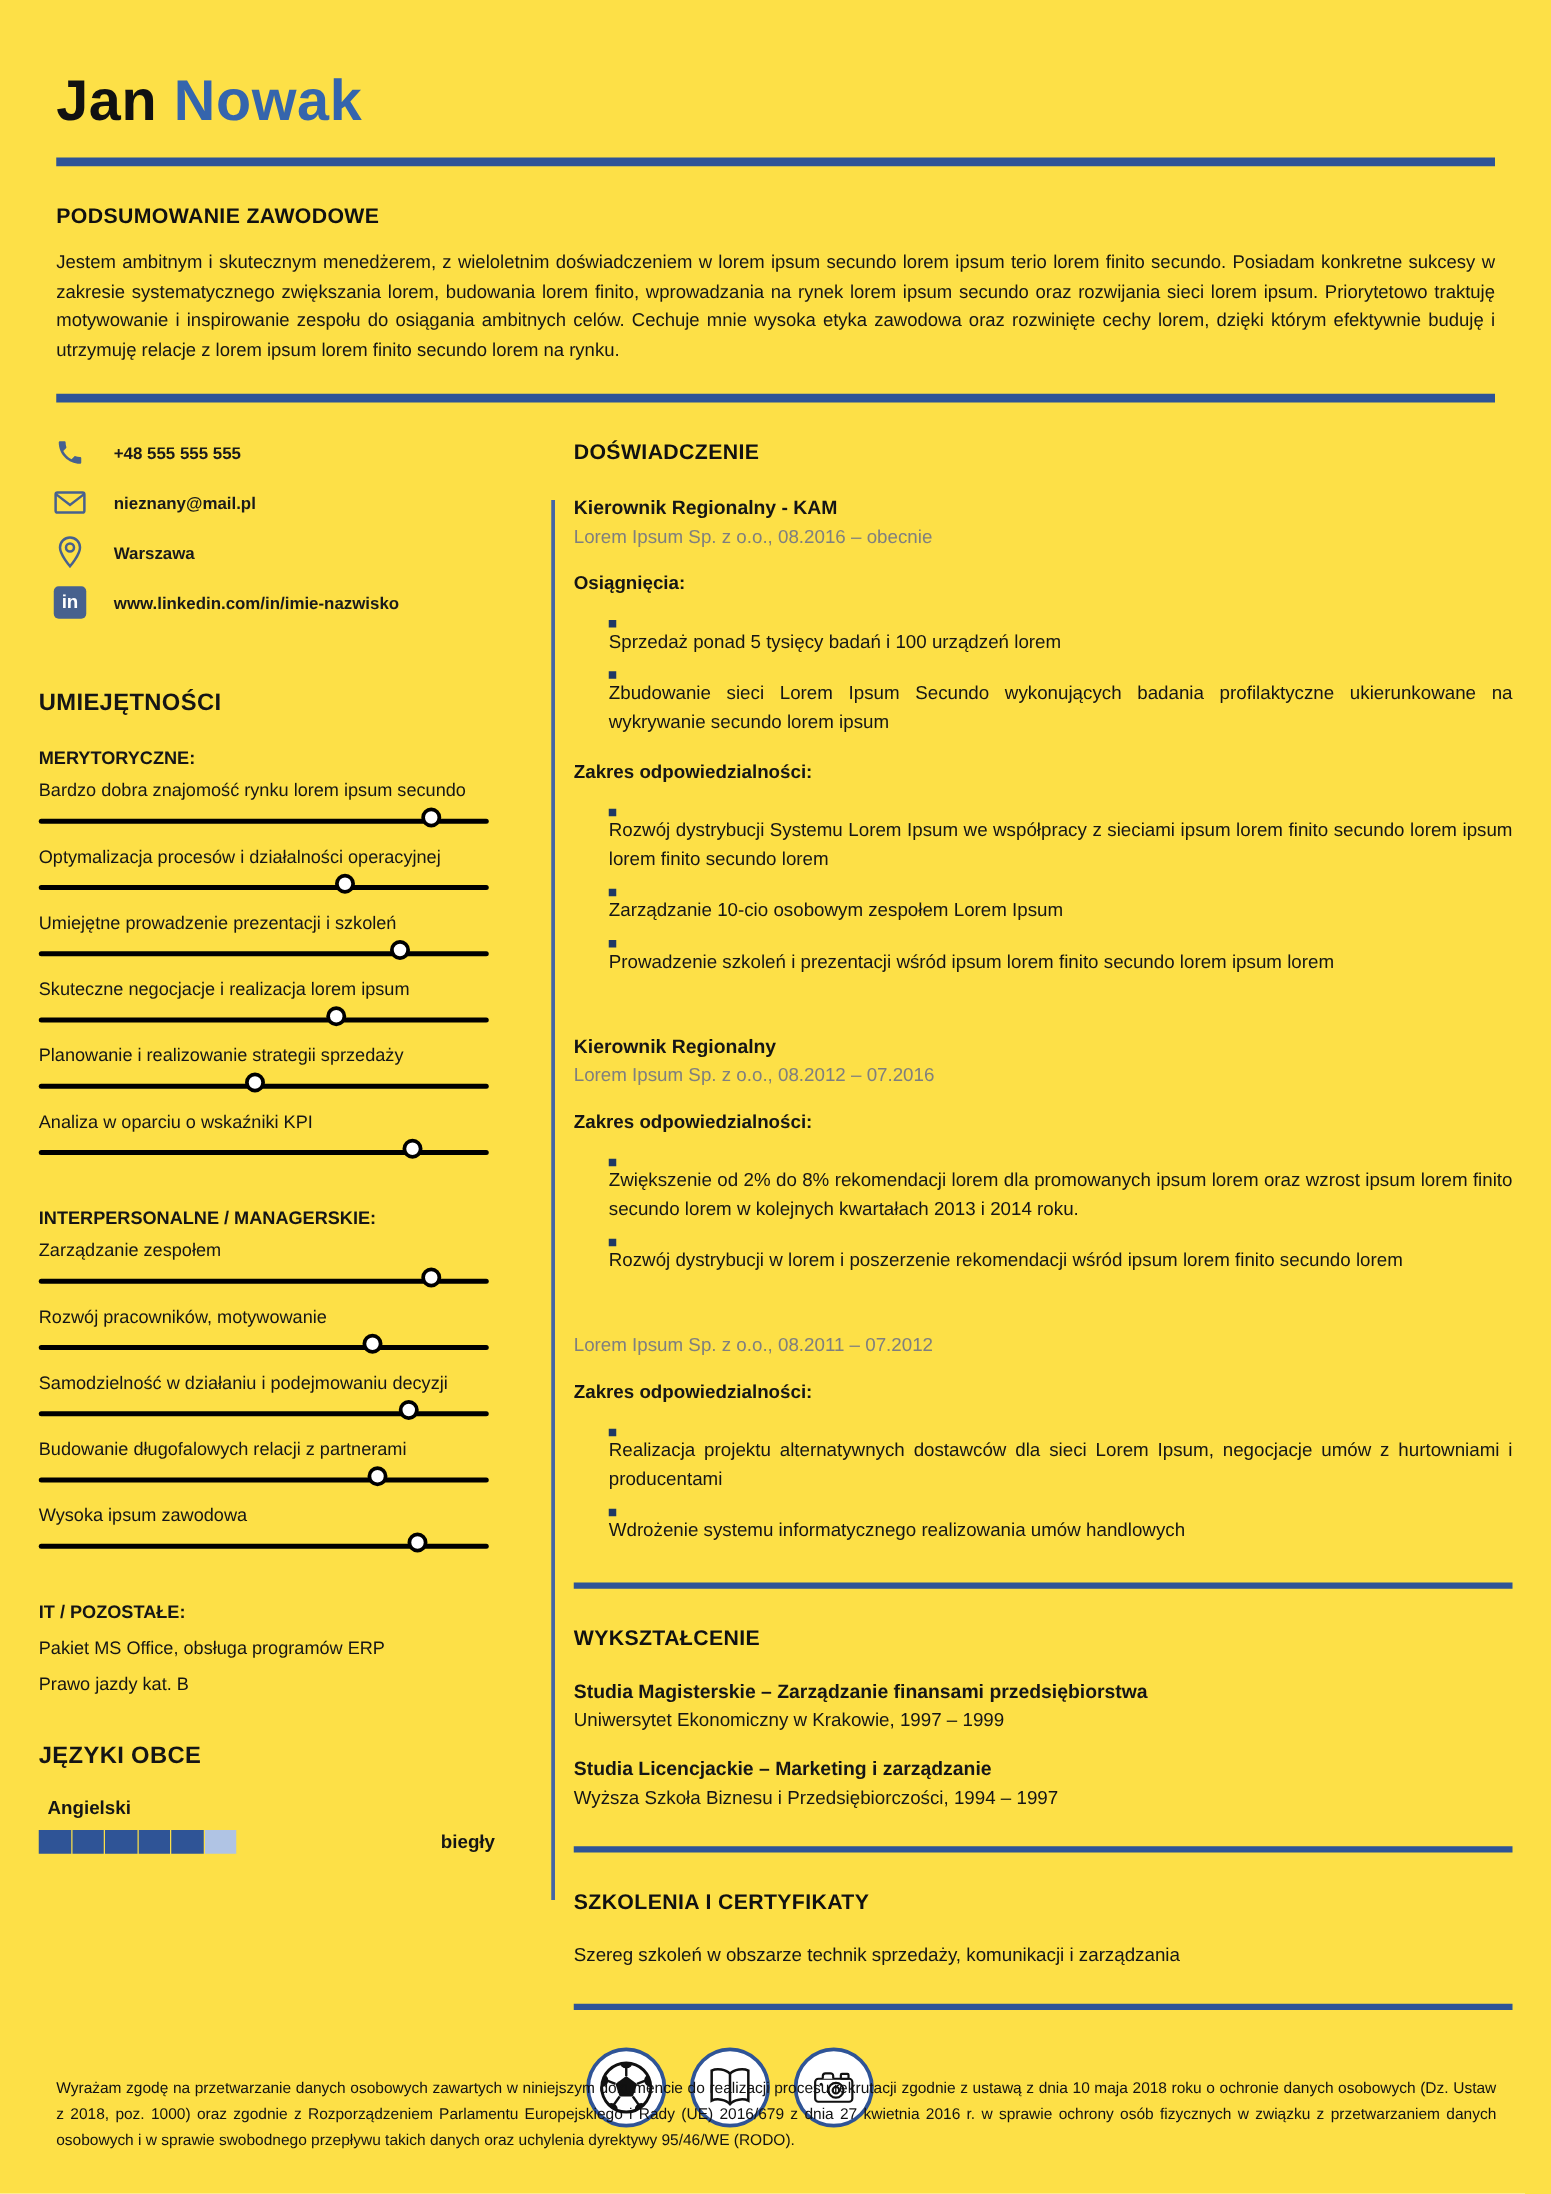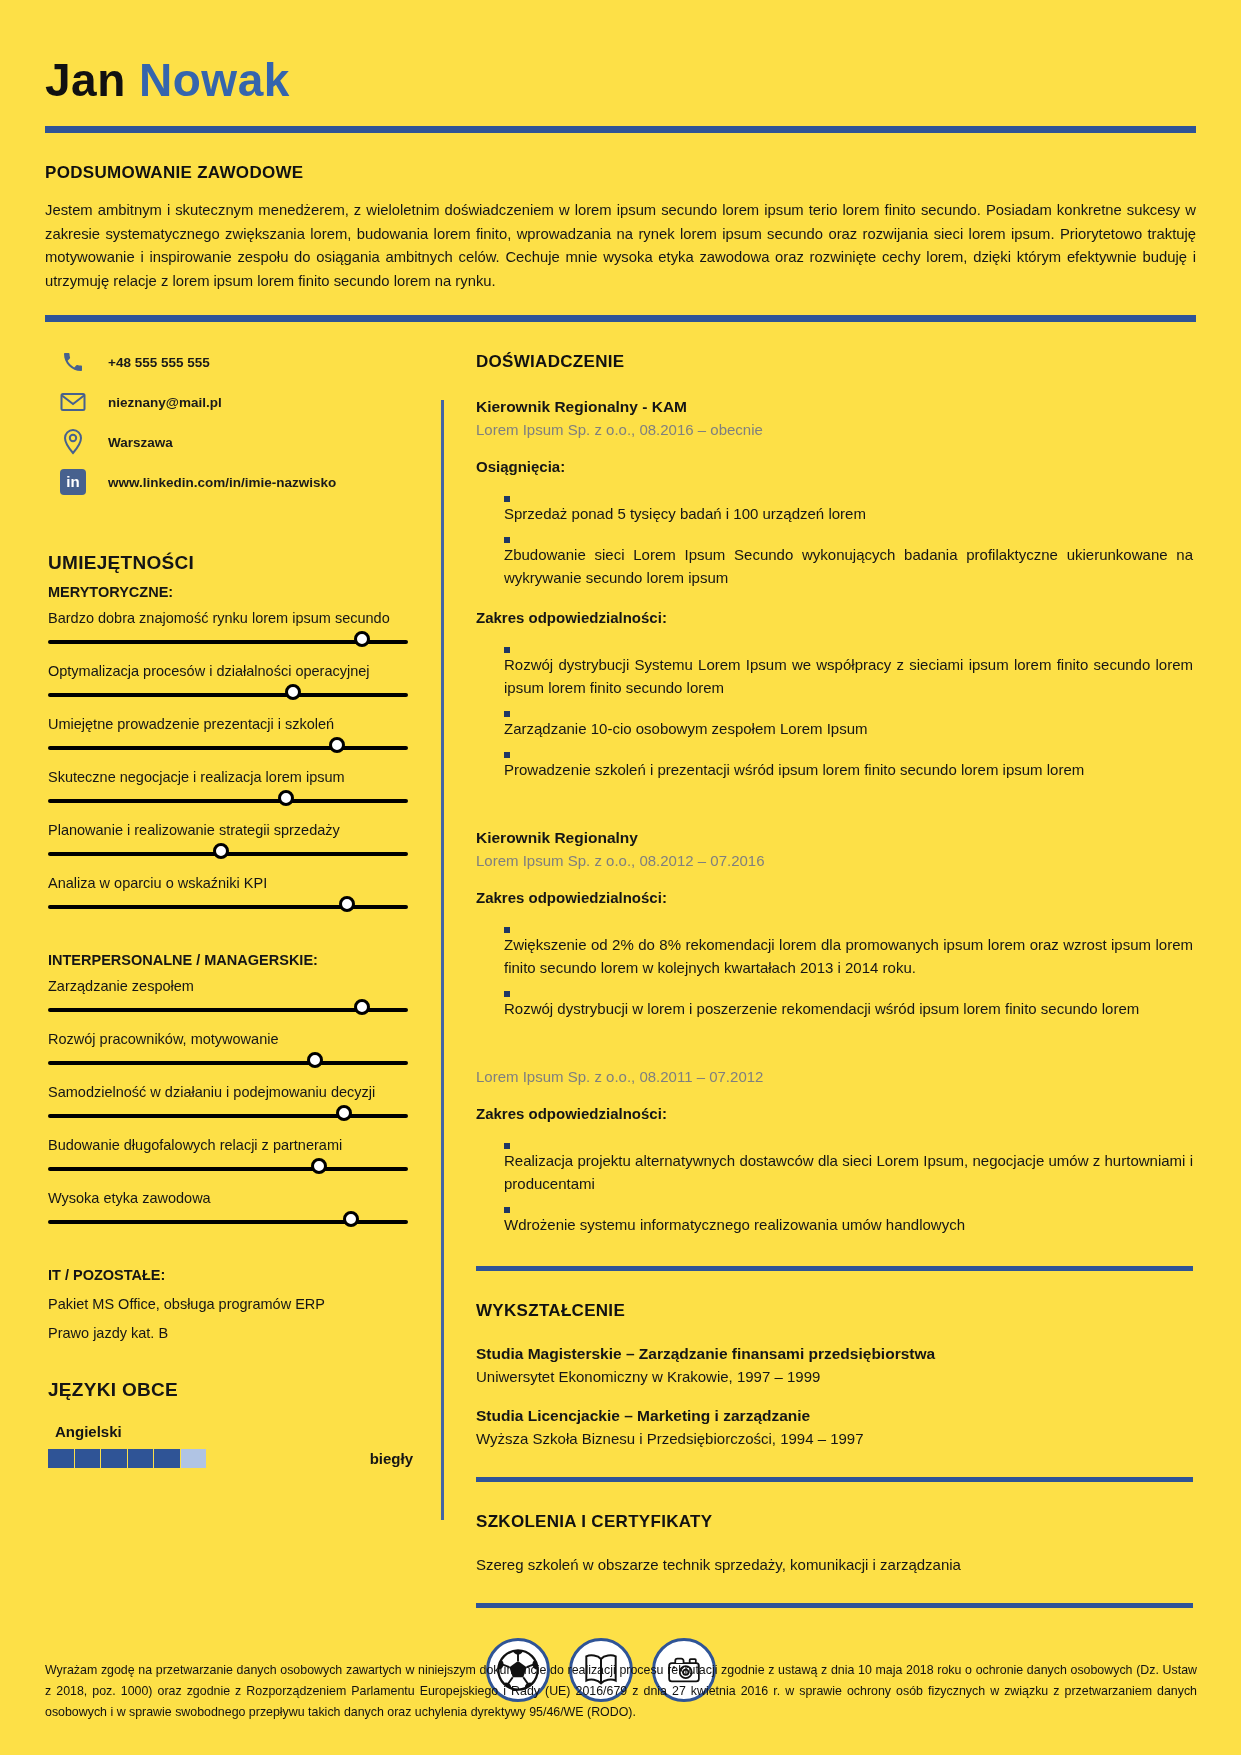--- a/index.html
+++ b/index.html
@@ -23,36 +23,36 @@
   h1 .accent{color:var(--name-blue);}
   .rule-top{height:7px;background:var(--navy);margin:22px 45px 0 45px;}
 
   
   .summary{padding:30px 45px 0 45px;}
   .h-section{margin:0;font-size:17px;font-weight:700;letter-spacing:.3px;color:#111;}
   .summary p{margin:16px 0 0 0;font-size:14.8px;line-height:23.5px;text-align:justify;}
   .rule-mid{height:7px;background:var(--navy);margin:22px 45px 0 45px;}
 
   
-  .columns{display:flex;padding:0 48px;align-items:flex-start;}
+  .columns{display:flex;padding:0 31px;align-items:flex-start;}
   .vdivider{position:absolute;left:441px;top:400px;width:3px;height:1120px;background:var(--vline);}
   .left{width:392px;flex:none;}
   .right{flex:1;margin-left:36px;min-width:0;}
 
   
   .contact{list-style:none;margin:26px 0 0 0;padding:0;}
   .contact li{display:flex;align-items:center;margin-bottom:12px;height:28px;padding-left:12px;}
   .contact .cicon{width:26px;height:26px;flex:none;margin-right:22px;display:flex;align-items:center;justify-content:center;}
   .contact .label{font-size:13.5px;font-weight:700;color:#1a1a1a;}
   .li-badge{width:26px;height:26px;background:var(--icon-slate);border-radius:4px;color:#fff;
     font-weight:700;font-size:15px;display:flex;align-items:center;justify-content:center;padding-bottom:2px;}
 
   
   .h-side{margin:56px 0 0 0;font-size:19px;font-weight:700;letter-spacing:.3px;}
-  .group-label{font-size:14.5px;font-weight:700;margin:10px 0 2px 0;}
+  .group-label{font-size:14.5px;font-weight:700;margin:25px 0 2px 0;}
   .group-gap{margin-top:34px;}
   .skill{margin-top:9px;}
   .skill-label{font-size:14.5px;line-height:19px;}
   .slider{position:relative;height:22px;width:360px;margin-top:3px;}
   .track{position:absolute;left:0;right:0;top:9px;height:4px;background:#000;border-radius:2px;}
   .knob{position:absolute;top:0;width:16px;height:16px;border:3px solid #000;border-radius:50%;background:#fff;}
   .it-item{font-size:14.5px;margin-top:13px;}
 
   
   .lang-name{font-size:15px;font-weight:700;margin:22px 0 9px 0;padding-left:7px;}
@@ -216,21 +216,21 @@
             </div>
           </div>
           <div class="skill">
             <div class="skill-label">Budowanie długofalowych relacji z partnerami</div>
             <div class="slider">
               <div class="track"></div>
               <div class="knob" style="left: calc(76% - 11px);"></div>
             </div>
           </div>
           <div class="skill">
-            <div class="skill-label">Wysoka etyka zawodowa</div>
+            <div class="skill-label">Wysoka ipsum zawodowa</div>
             <div class="slider">
               <div class="track"></div>
               <div class="knob" style="left: calc(85% - 11px);"></div>
             </div>
           </div>
         </div>
 
       <div class="group-label group-gap">IT / POZOSTAŁE:</div>
       <div id="it-items">
           <div class="it-item">Pakiet MS Office, obsługa programów ERP</div>

